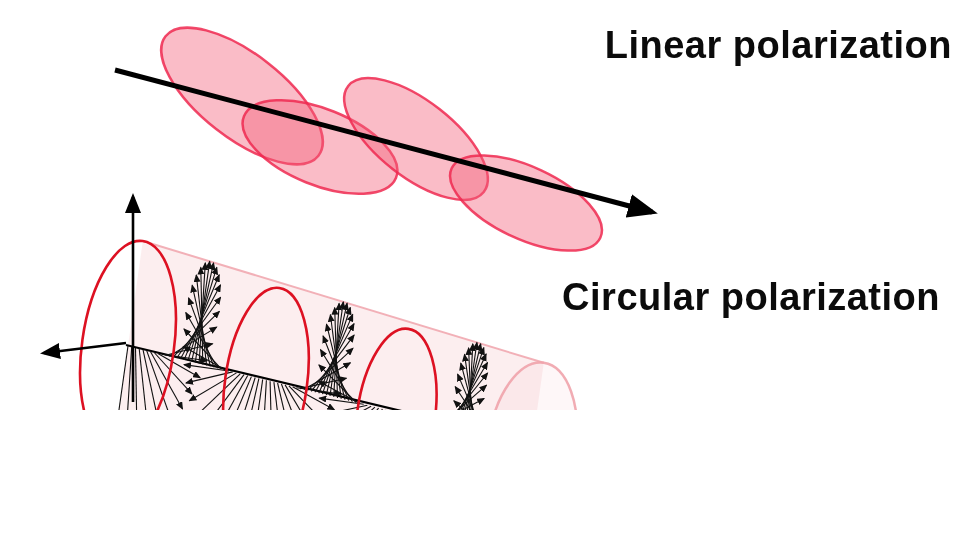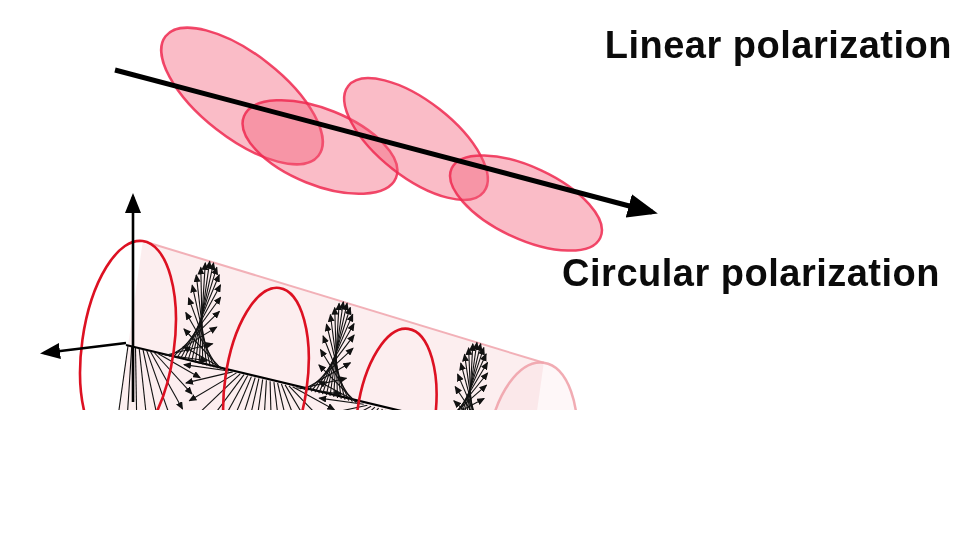--- a/index.html
+++ b/index.html
@@ -13,21 +13,21 @@
   #scene{position:absolute;left:0;top:0;width:970px;height:546px;}
   .label{
     position:absolute;
     font-weight:700;
     font-size:38px;
     color:#0b0b0b;
     letter-spacing:.5px;
     white-space:nowrap;
   }
   .label-linear{top:24px;right:18px;}
-  .label-circular{top:252px;right:30px;}
+  .label-circular{top:276px;right:30px;}
 </style>
 </head>
 <body>
 
 <div class="canvas">
 
   <svg id="scene" viewBox="0 0 970 546">
     <defs>
       <marker id="ah-l" markerUnits="userSpaceOnUse" markerWidth="30" markerHeight="24" refX="24" refY="12" orient="auto">
         <path d="M0,0 L30,12 L0,24 Z" fill="#000000"></path>

